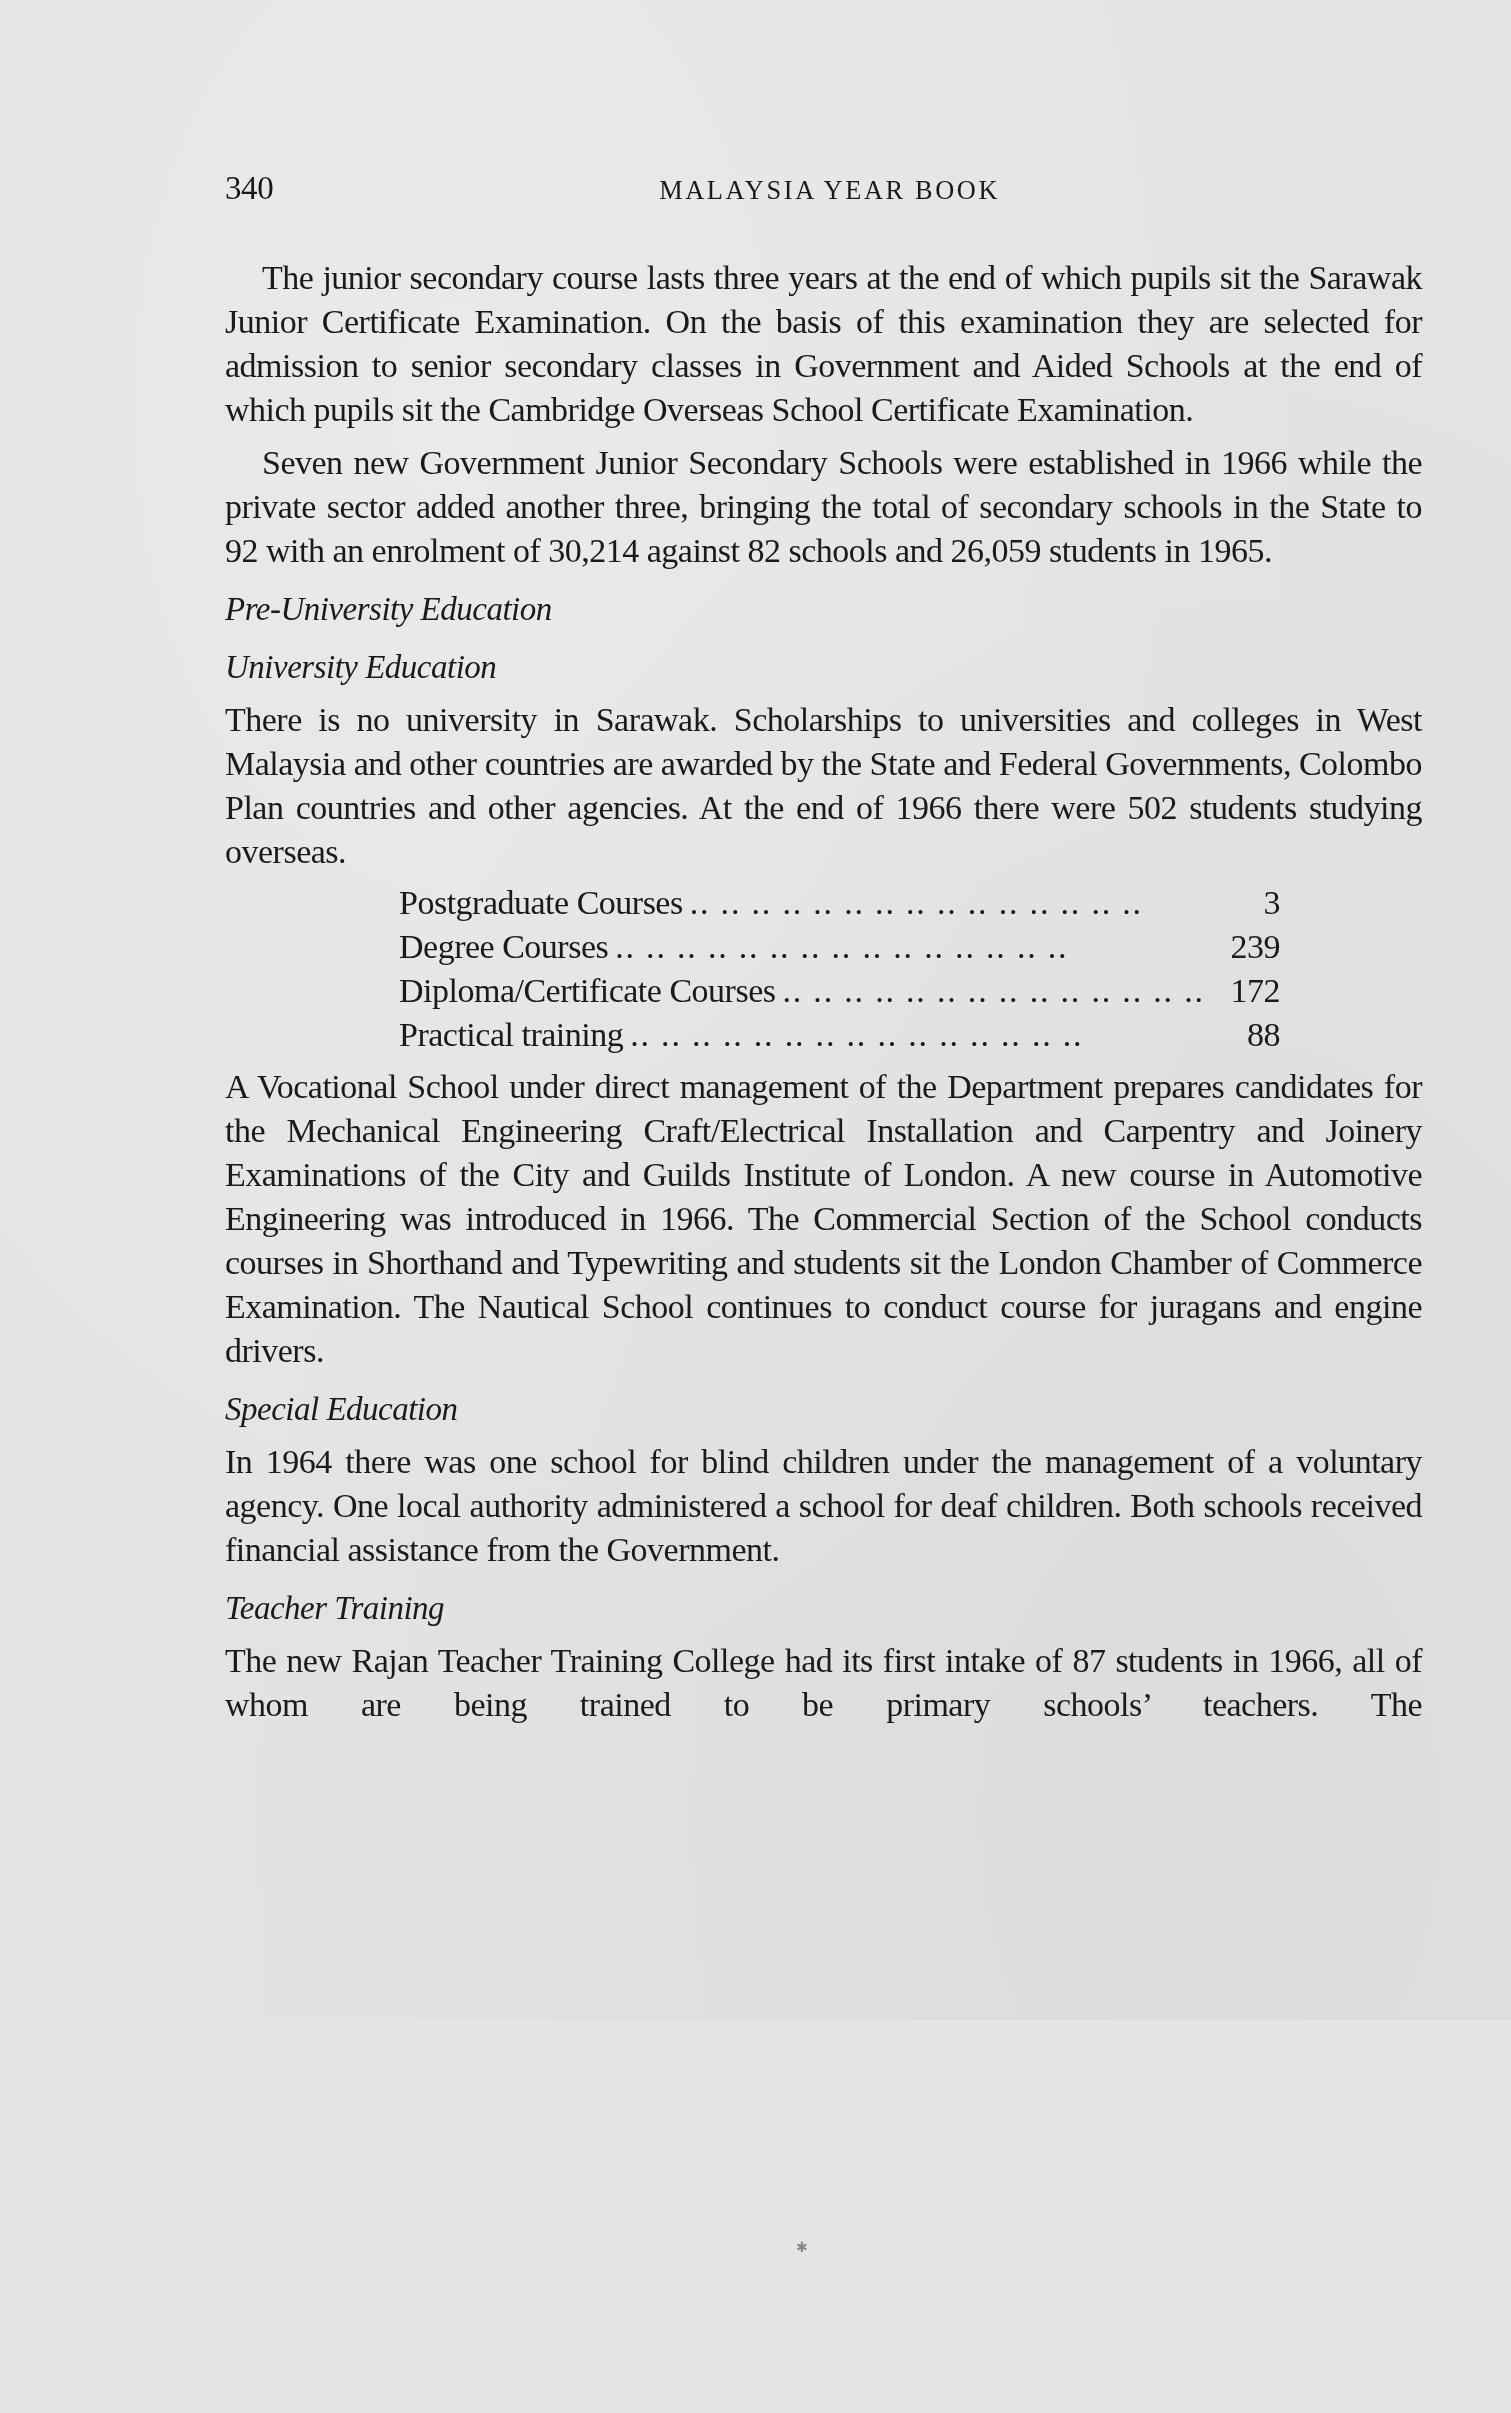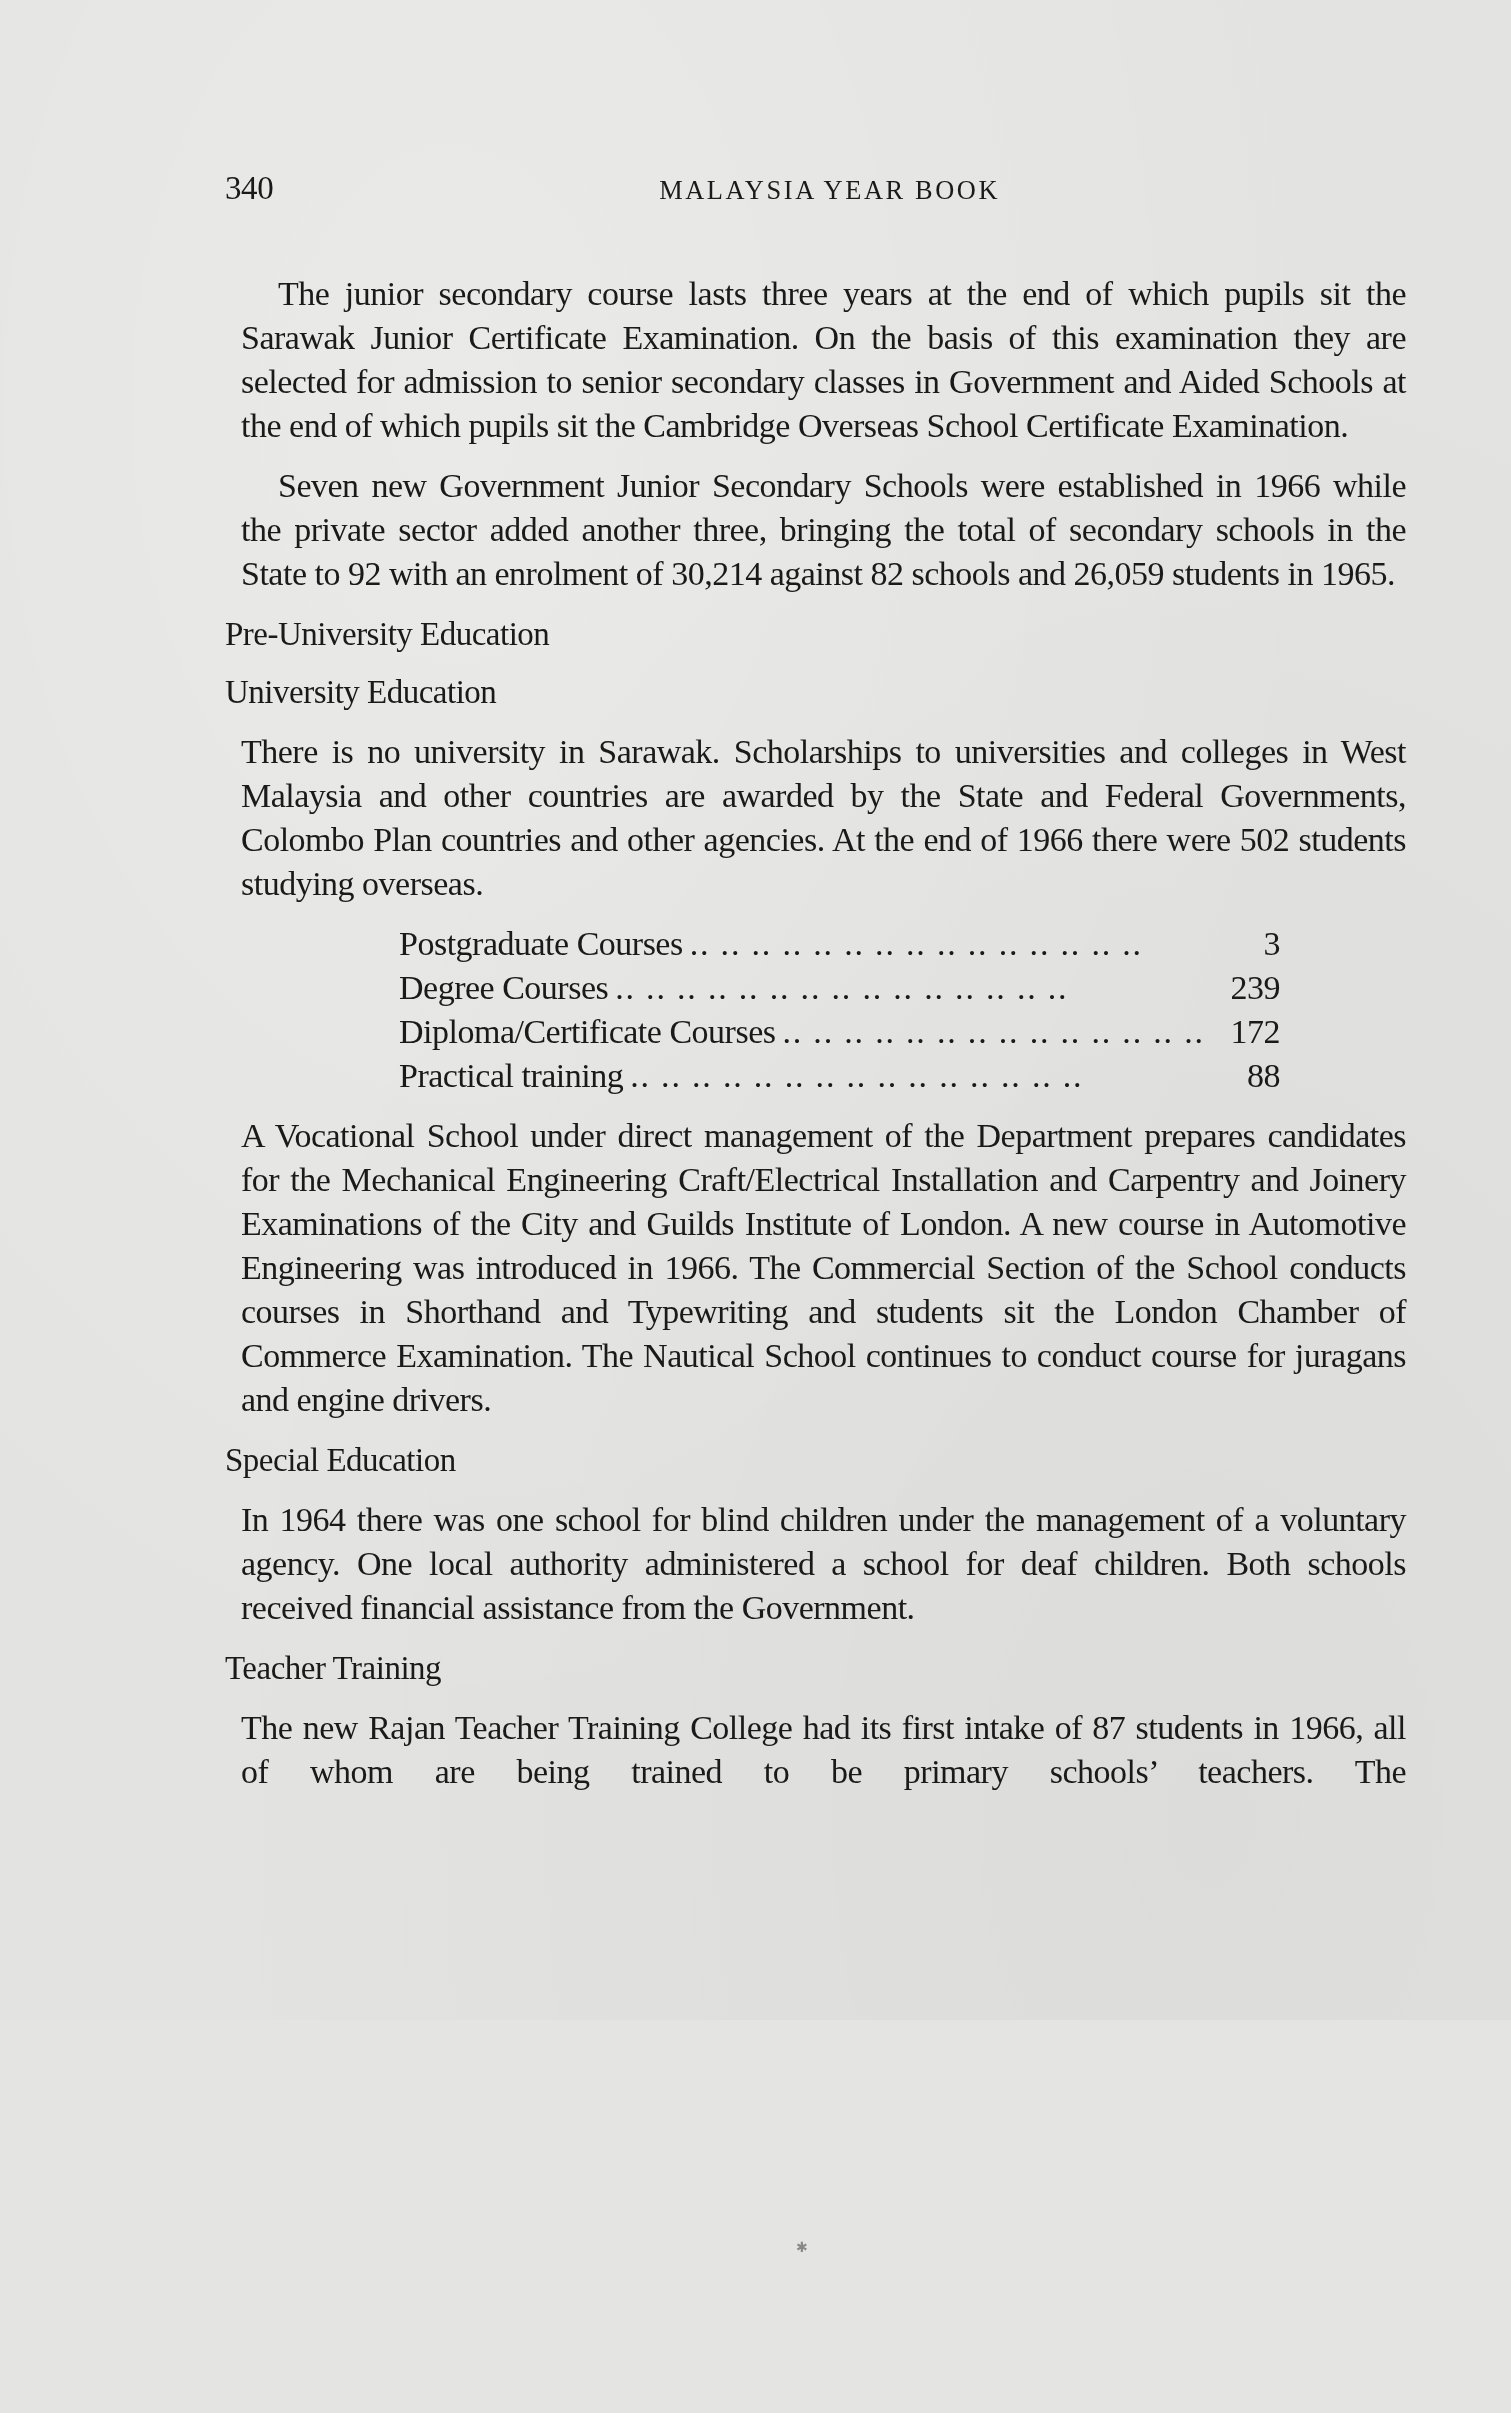--- a/index.html
+++ b/index.html
@@ -55,27 +55,28 @@
     .content {
       position: absolute;
       left: 225px;
       top: 256px;
       width: 1197px;
     }
     .para {
       font-size: 34px;
       line-height: 44px;
       text-align: justify;
-      margin: 16px;
+      margin: 0;
       letter-spacing: -0.5px;
       word-spacing: 0px;
     }
     .para.indent { text-indent: 37px; }
     .para + .para { margin-top: 8.8px; }
     .subheading {
+      font-style: italic;
       font-size: 33px;
       line-height: 44px;
       margin: 14px 0 8.8px 0;
       letter-spacing: -0.5px;
     }
     .stats {
       margin: 7px 0 8.8px 174px;
       width: 881px;
     }
     .stat-row {

